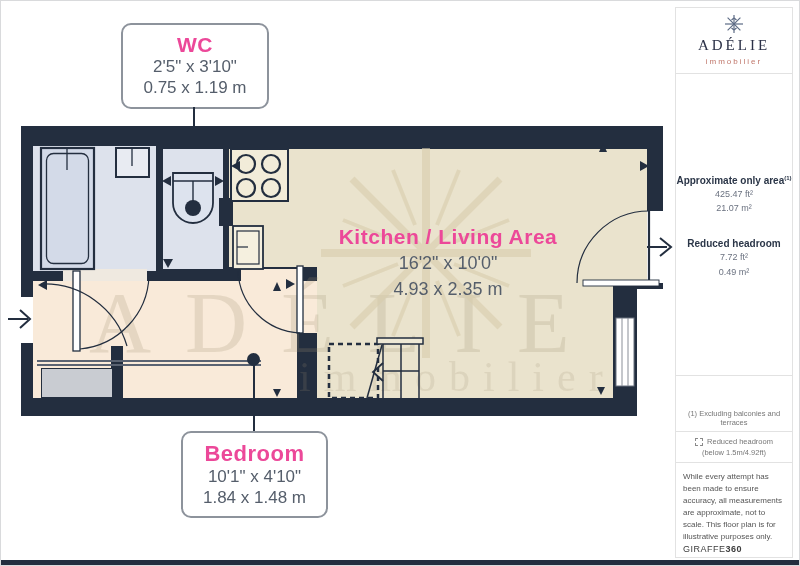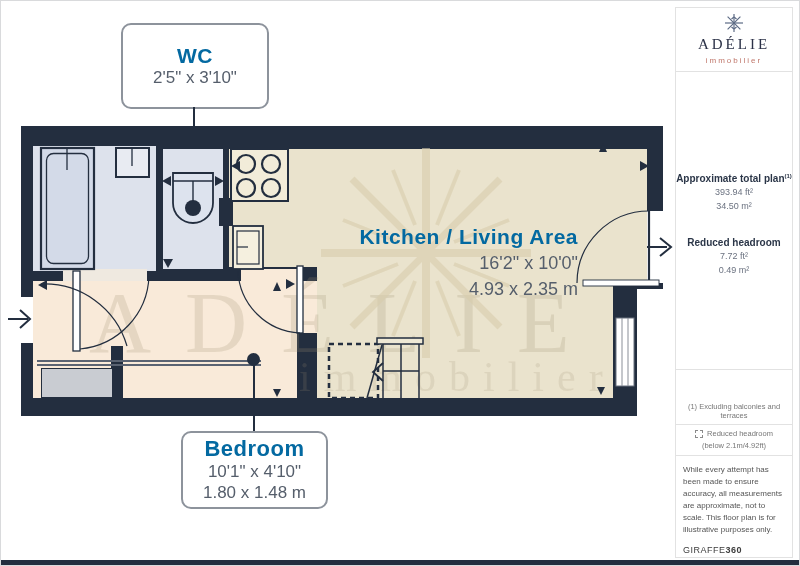--- a/index.html
+++ b/index.html
@@ -31,25 +31,25 @@
   
   .wm-text { position:absolute; left:88px; top:272px; width:560px; font-family:"Liberation Serif", serif;
              font-size:86px; letter-spacing:34px; color:rgba(158,146,116,0.22); white-space:nowrap; pointer-events:none; }
   .wm-sub  { position:absolute; left:298px; top:352px; font-family:"Liberation Serif", serif;
              font-size:42px; letter-spacing:13px; color:rgba(158,146,116,0.18); pointer-events:none; }
 
   
   .label-box { position:absolute; background:#fff; border:2px solid #8d939c; border-radius:10px;
                display:flex; flex-direction:column; align-items:center; justify-content:center; text-align:center; }
   .lb-wc { left:120px; top:22px; width:148px; height:86px; }
-  .lb-bed { left:180px; top:430px; width:147px; height:78px; }
-  .label-title { font-weight:bold; color:#0369a1; font-size:21px; letter-spacing:0.5px; }
+  .lb-bed { left:180px; top:430px; width:147px; height:87px; }
+  .label-title { font-weight:bold; color:#ec4899; font-size:21px; letter-spacing:0.5px; }
   .lb-bed .label-title { font-size:22px; }
   .label-dims { color:#555e6b; font-size:17px; line-height:1.22; }
-  .kitchen-label { position:absolute; left:317px; top:224px; width:260px; text-align:right; }
+  .kitchen-label { position:absolute; left:317px; top:224px; width:260px; text-align:center; }
   .kitchen-label .label-title { font-size:21px; }
   .kitchen-label .label-dims { font-size:18px; line-height:1.25; margin-top:3px; }
   .connector { position:absolute; width:2px; background:#232e3f; }
   .conn-wc { left:192px; top:106px; height:22px; }
   .conn-bed { left:252px; top:364px; height:66px; }
   .conn-dot { position:absolute; left:246px; top:352px; width:13px; height:13px; border-radius:50%; background:#232e3f; }
 
   
   .sidebar { position:absolute; left:674px; top:6px; width:118px; height:551px; background:#fff;
              border:1px solid #e2e2e2; display:flex; flex-direction:column; }
@@ -60,21 +60,21 @@
   .sb-areas { height:339px; text-align:center; padding-top:100px; }
   .sb-h { font-size:10px; font-weight:bold; color:#2b3648; line-height:1.3; }
   .sb-h sup { font-size:6px; }
   .sb-v { font-size:9px; color:#6b7280; line-height:1.6; }
   .sb-gap { height:22px; }
   .sb-note { height:31px; font-size:7.5px; color:#777; display:flex; align-items:center; justify-content:center; text-align:center; padding:0 6px;margin-top:29px; }
   .sb-legend { height:37px; display:flex; flex-direction:column; align-items:center; justify-content:center; font-size:7.5px; color:#777; line-height:1.5; }
   .legend-row { display:flex; align-items:center; gap:4px; }
   .legend-icon { width:8px; height:8px; border:1px dashed #8a8a8a; display:inline-block; }
   .sb-disclaimer { flex:1; border-bottom:none; text-align:left; padding:8px 7px 0 7px; font-size:8px; color:#555; line-height:1.5; }
-  .sb-giraffe { margin-top:8px; font-size:9px; color:#3c3c3c; letter-spacing:0.5px; }
+  .sb-giraffe { font-size:9px; color:#3c3c3c; letter-spacing:0.5px; }
   .sb-giraffe b { font-weight:bold; }
 
   .bottom-bar { position:absolute; left:0; top:559px; width:800px; height:7px; background:#232e3f; }
 </style>
 </head>
 <body>
 
 <div class="page">
 
   <div class="plan-base"></div>
@@ -204,35 +204,36 @@
       <polygon points="252,165 256,156 260,165"></polygon>
       <polygon points="265,153 274,158 265,163"></polygon>
       <polygon points="252,263 260,263 256,271"></polygon>
       <polygon points="26,154 17,159 26,164"></polygon>
     </g>
   </svg>
 
   <div class="label-box lb-wc">
     <div class="label-title">WC</div>
     <div class="label-dims">2'5" x 3'10"</div>
+    <div class="label-dims">0.75 x 1.19 m</div>
   </div>
   <div class="connector conn-wc"></div>
 
   <div class="kitchen-label">
     <div class="label-title">Kitchen / Living Area</div>
     <div class="label-dims">16'2" x 10'0"</div>
     <div class="label-dims">4.93 x 2.35 m</div>
   </div>
 
   <div class="conn-dot"></div>
   <div class="connector conn-bed"></div>
   <div class="label-box lb-bed">
     <div class="label-title">Bedroom</div>
     <div class="label-dims">10'1" x 4'10"</div>
-    <div class="label-dims">1.80 x 1.48 m</div>
+    <div class="label-dims">1.84 x 1.48 m</div>
   </div>
 
   <div class="sidebar">
     <div class="sb-sec sb-logo">
       <svg width="20" height="20" viewBox="0 0 20 20">
         <g stroke="#5d6b85" stroke-width="1.2">
           <line x1="10" y1="1" x2="10" y2="19"></line>
           <line x1="1" y1="10" x2="19" y2="10"></line>
           <line x1="3.6" y1="3.6" x2="16.4" y2="16.4"></line>
           <line x1="3.6" y1="16.4" x2="16.4" y2="3.6"></line>
@@ -240,37 +241,37 @@
             <line x1="10" y1="4" x2="12.5" y2="6"></line>
           <line x1="10" y1="16" x2="7.5" y2="14"></line>
             <line x1="10" y1="16" x2="12.5" y2="14"></line>
         </g>
       </svg>
       <div class="sb-brand">ADÉLIE</div>
       <div class="sb-tagline">immobilier</div>
     </div>
 
     <div class="sb-sec sb-areas">
-      <div class="sb-h"><span>Approximate total plan</span><sup>(1)</sup></div>
-      <div class="sb-v">393.94 ft²</div>
-      <div class="sb-v">34.50 m²</div>
+      <div class="sb-h"><span>Approximate only area</span><sup>(1)</sup></div>
+      <div class="sb-v">425.47 ft²</div>
+      <div class="sb-v">21.07 m²</div>
       <div class="sb-gap"></div>
       <div class="sb-h">Reduced headroom</div>
       <div class="sb-v">7.72 ft²</div>
       <div class="sb-v">0.49 m²</div>
     </div>
 
     <div class="sb-sec sb-note">(1) Excluding balconies and terraces</div>
 
     <div class="sb-sec sb-legend">
       <div class="legend-row">
         <span class="legend-icon"></span>
         <span>Reduced headroom</span>
       </div>
-      <div>(below 2.1m/4.92ft)</div>
+      <div>(below 1.5m/4.92ft)</div>
     </div>
 
     <div class="sb-sec sb-disclaimer">
       <div>While every attempt has been made to ensure accuracy, all measurements are approximate, not to scale. This floor plan is for illustrative purposes only.</div>
       <div class="sb-giraffe"><span>GIRAFFE</span><b>360</b></div>
     </div>
   </div>
 
   <div class="bottom-bar"></div>
 </div>

